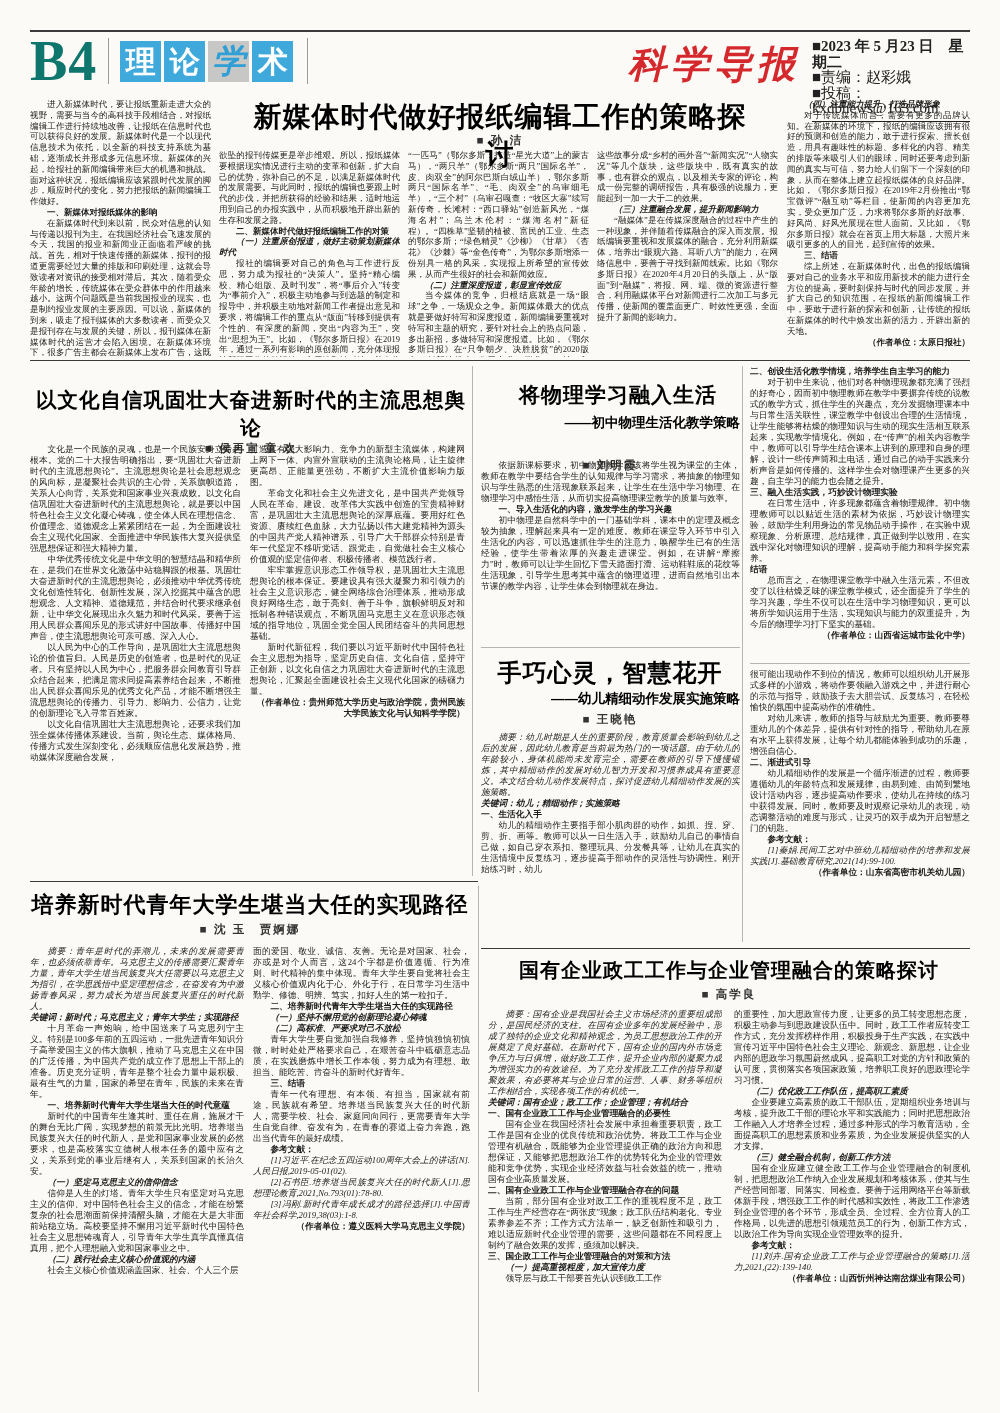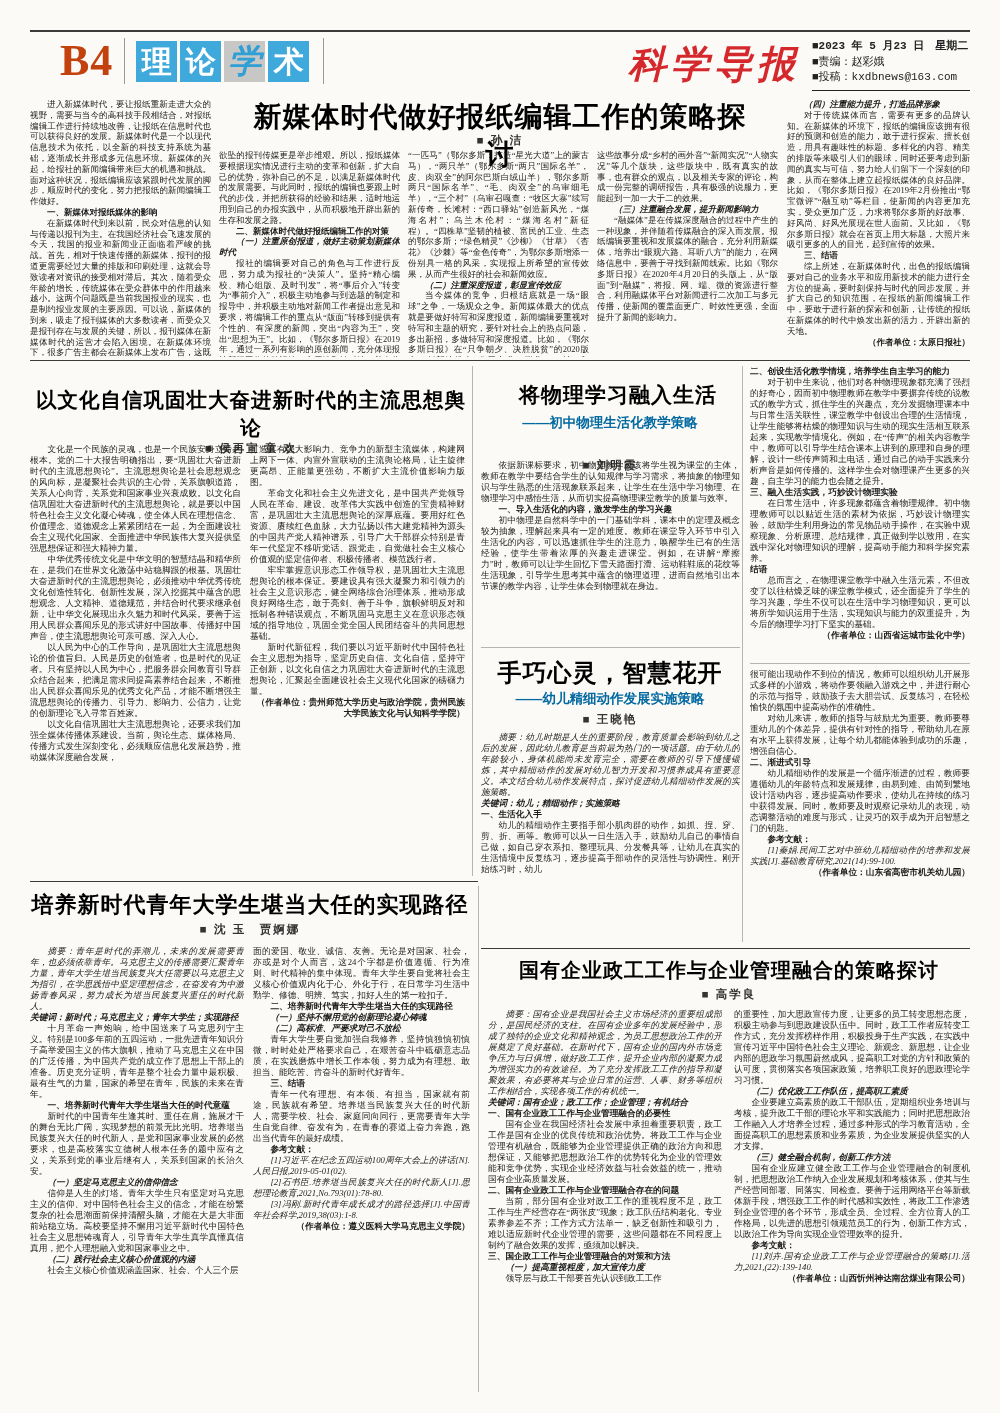--- a/index.html
+++ b/index.html
@@ -3,35 +3,35 @@
 <meta charset="utf-8">
 <style>
   html,body{margin:0;padding:0;background:#d9d9d6;}
   .page{position:relative;width:1000px;height:1413px;background:#fbfaf6;overflow:hidden;
         font-family:"Liberation Serif",serif;color:#1b1b1b;margin:0 auto;}
   .abs{position:absolute;}
   .rule{position:absolute;background:#3a3a3a;}
   .rule-light{position:absolute;background:#b5b5b2;}
 
   
-  .pageno{font-family:"Liberation Serif",serif;font-weight:bold;font-size:44px;line-height:48px;color:#c2410c;letter-spacing:1px;margin-left:30px;}
+  .pageno{font-family:"Liberation Serif",serif;font-weight:bold;font-size:56px;line-height:48px;color:#0f766e;letter-spacing:1px;}
   .hdr-sep{display:inline-block;width:1px;height:46px;background:#9a9a98;margin:0 11px;vertical-align:middle;}
   .logo-box{display:inline-block;width:41px;height:41px;margin-right:3px;text-align:center;
             font-family:"Liberation Sans",sans-serif;font-weight:bold;font-size:30px;line-height:41px;
             color:#fff;background:#3fa9dc;vertical-align:middle;}
   .logo-box.alt{background:#c7c7c5;color:#2f9fd6;font-family:"Liberation Serif",serif;font-style:italic;font-size:33px;}
   .masthead{font-family:"Liberation Serif",serif;font-weight:bold;font-style:italic;font-size:38px;
             color:#d5282d;letter-spacing:5px;transform:skewX(-4deg);}
-  .hdr-info{font-family:Liberation Mono, monospace;font-size:11px;line-height:15.5px;color:#222;
+  .hdr-info{font-family:Liberation Serif, serif;font-size:15px;line-height:15.5px;color:#222;
             border-bottom:1.5px solid #222;padding-bottom:4px;width:158px;}
   .hdr-info .line:first-child{font-weight:bold;}
 
   
   .atitle{font-family:"Liberation Sans",sans-serif;font-weight:bold;color:#000;text-align:center;letter-spacing:1px;}
-  .asub{font-family:"Liberation Sans",sans-serif;font-weight:bold;color:#0369a1;text-align:center;}
+  .asub{font-family:"Liberation Sans",sans-serif;font-weight:bold;color:#000000;text-align:right;}
   .abyline{font-family:"Liberation Sans",sans-serif;font-size:11.5px;font-weight:bold;color:#333;text-align:center;letter-spacing:2px;}
 
   
   .col{position:absolute;overflow:hidden;text-align:justify;}
   .col .b{margin:0;}
   .f-a1{font-size:8.5px;line-height:10.8px;}
   .f-md{font-size:8.7px;line-height:11px;}
   .b-p{text-indent:2em;}
   .b-pc{text-indent:0;}
   .b-h{font-family:"Liberation Sans",sans-serif;font-weight:bold;text-indent:2em;margin:1px 0;}

